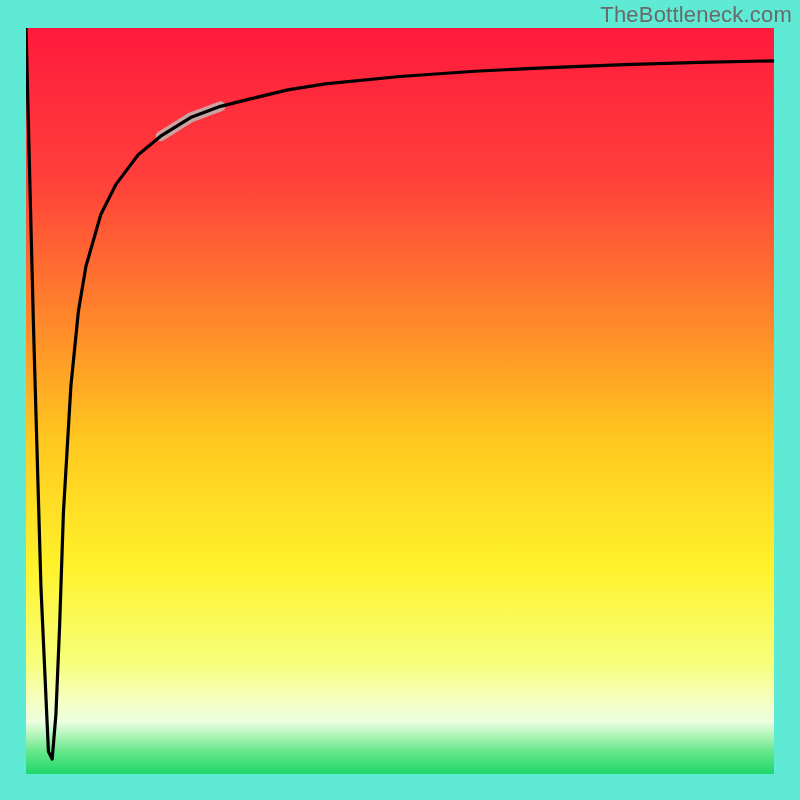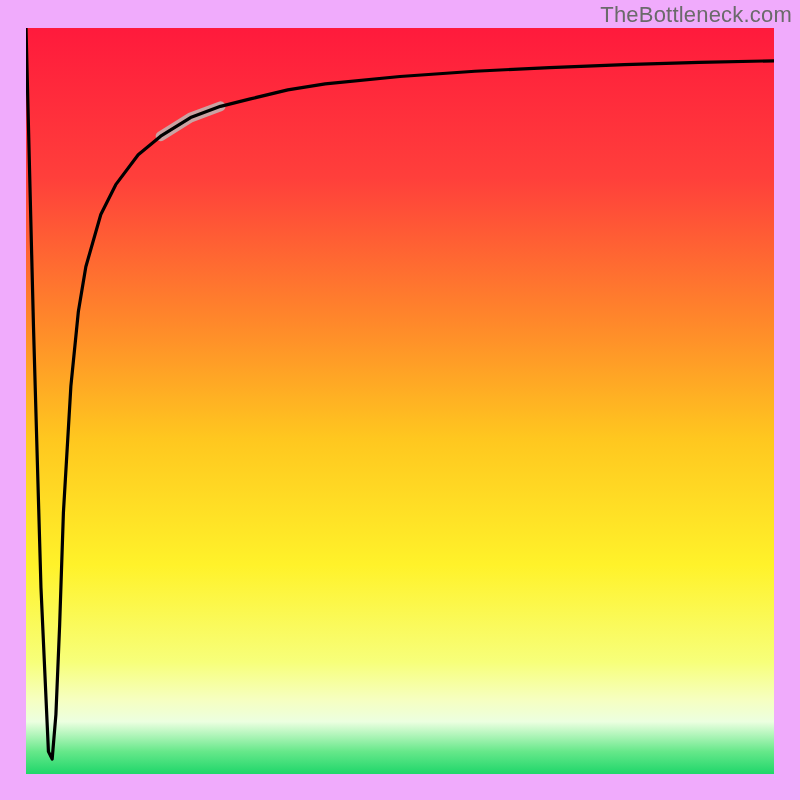--- a/index.html
+++ b/index.html
@@ -8,21 +8,21 @@
     width: 800px;
     height: 800px;
     background: #000;
     font-family: Arial, Helvetica, sans-serif;
     overflow: hidden;
   }
   .frame {
     position: relative;
     width: 800px;
     height: 800px;
-    background: #f0abfc;
+    background: #5eead4;
   }
   .watermark {
     position: absolute;
     top: 2px;
     right: 8px;
     color: #6a6a6a;
     font-size: 22px;
     font-weight: 500;
     letter-spacing: 0.2px;
     z-index: 5;

